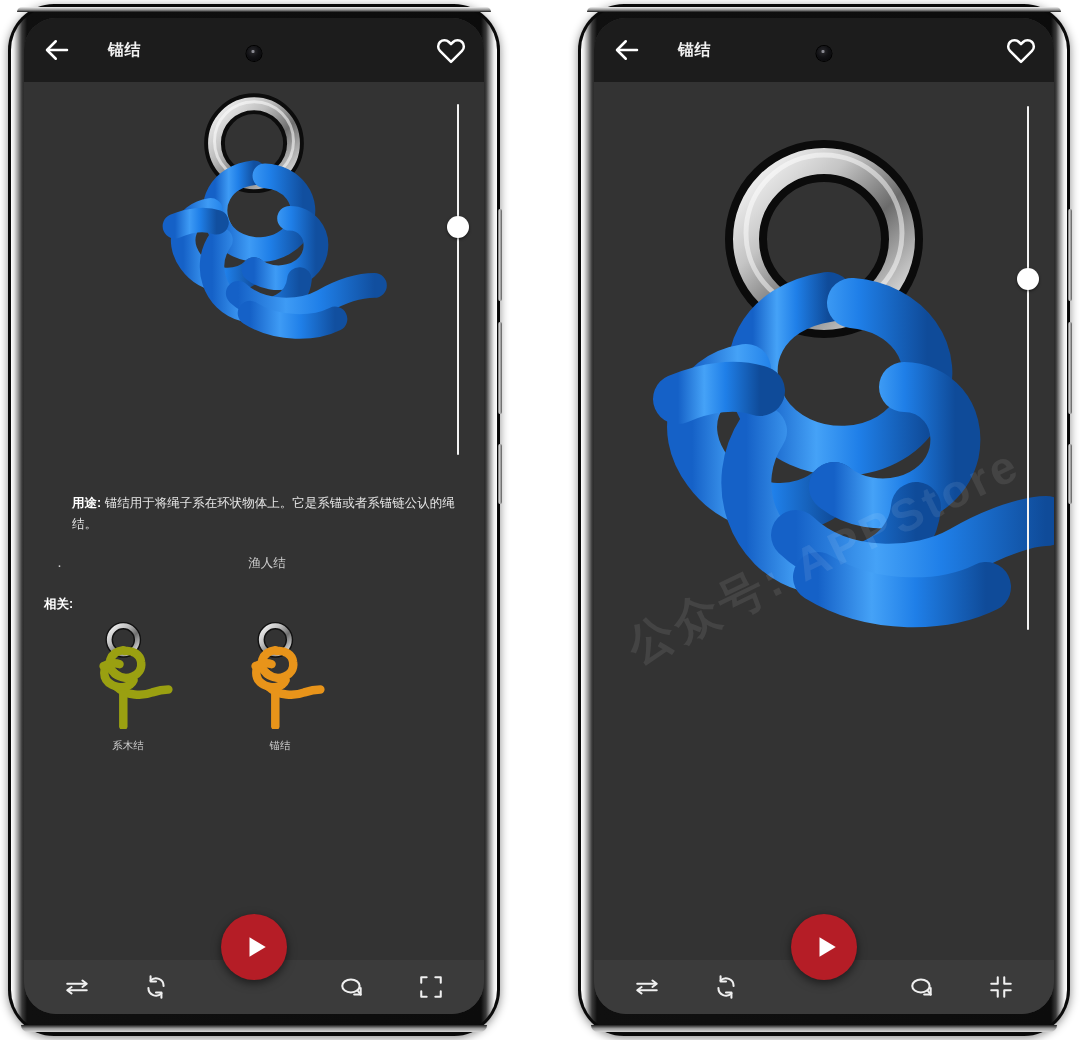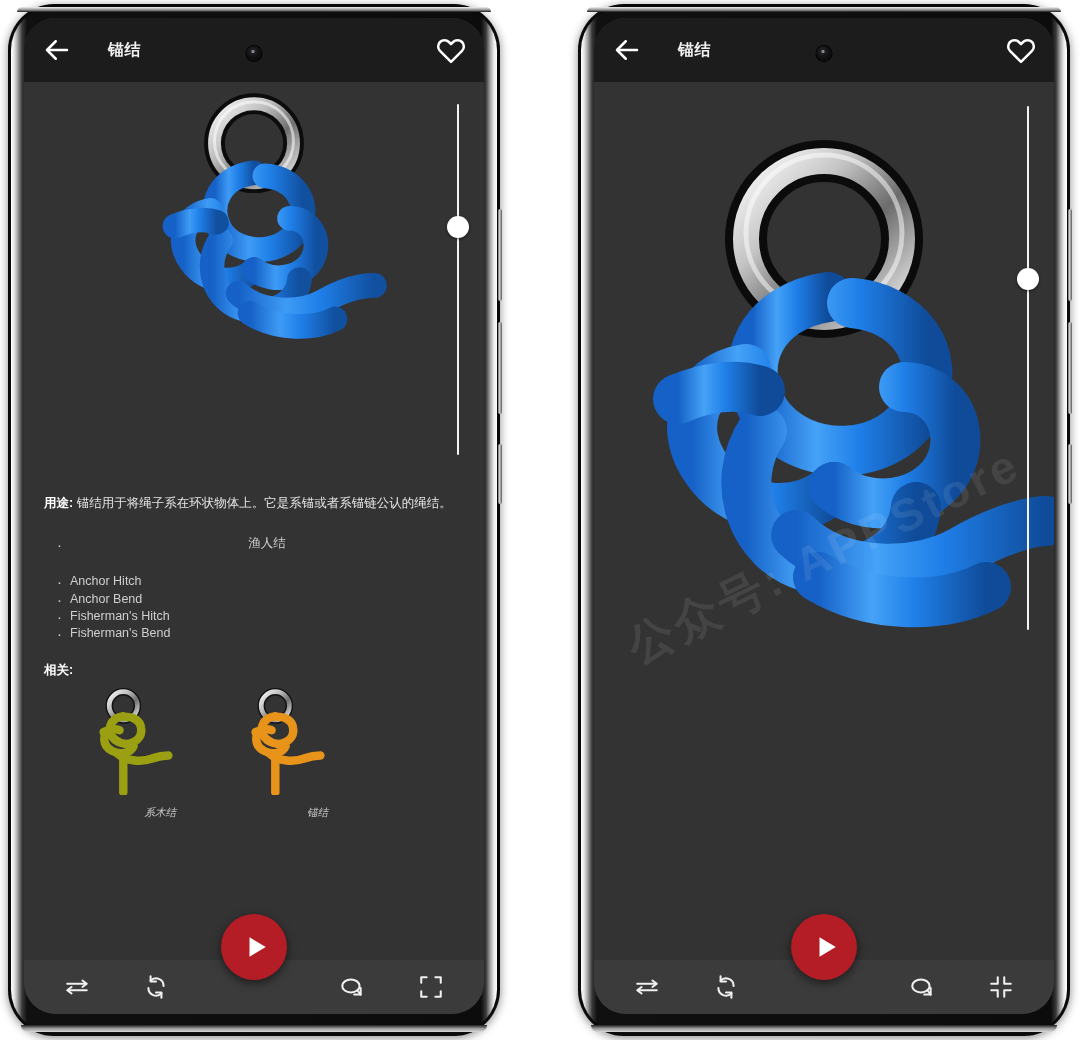--- a/index.html
+++ b/index.html
@@ -116,31 +116,31 @@
     white-space: nowrap; pointer-events: none; z-index: 3;
   }
 
   
   .info {
     position: relative; flex: 1 1 auto; overflow: hidden;
     background: #333333; padding: 16px 20px 0 20px;
     color: #e6e6e6; font-size: 12.5px; line-height: 1.65;
   }
   .info b, .info .h { color: #ffffff; font-weight: 700; }
-  .para { margin-bottom: 18px; }
+  .para { margin-bottom: 18px; margin-left: 28px; }
   .h { display: block; margin-bottom: 3px; font-size: 12.5px; }
   ul { list-style: none; margin: 0 0 18px 0; padding: 0 0 0 26px; }
   ul li { position: relative; color: #cfcfcf; font-size: 12.5px; line-height: 1.38; }
   ul li::before {
     content: "·"; position: absolute; left: -13px; top: -1px; color: #cfcfcf; font-size: 15px;
   }
   ul.cn li { line-height: 1.9; text-align: center; }
 
   .related-row { display: flex; gap: 56px; padding-left: 36px; margin-top: 6px; }
-  .related-item { width: 96px; text-align: right; cursor: pointer; font-style: italic; }
+  .related-item { width: 96px; text-align: center; cursor: pointer; }
   .related-item .cap {
     color: #cccccc; font-size: 10.5px; margin-top: 2px; display: block;
   }
 
   
   .bottombar {
     position: relative; height: 54px; background: #3b3b3b;
     display: flex; align-items: center; justify-content: space-around;
     padding: 0 14px; z-index: 4;
   }
@@ -240,26 +240,20 @@
         <div class="info">
           <div class="para">
             <b>用途:</b>
             <span>锚结用于将绳子系在环状物体上。它是系锚或者系锚链公认的绳结。</span>
           </div>
 
           <ul class="cn">
             <li>渔人结</li>
           </ul>
 
-          <ul>
-            <li>Anchor Hitch</li>
-            <li>Anchor Bend</li>
-            <li>Fisherman's Hitch</li>
-            <li>Fisherman's Bend</li>
-          </ul>
 
           <span class="h">相关:</span>
           <div class="related-row">
 
             <div class="related-item">
               <svg viewBox="0 0 100 115" width="96" height="108">
                 <ellipse cx="45" cy="20" rx="15" ry="15" fill="none" stroke="#111" stroke-width="8"></ellipse>
                 <ellipse cx="45" cy="20" rx="15" ry="15" fill="none" stroke="url(#ringGL)" stroke-width="5"></ellipse>
                 <g fill="none" stroke="#9aa011" stroke-width="9" stroke-linecap="round">
                   <path d="M45 31 C 30 33, 26 48, 36 56"></path>

